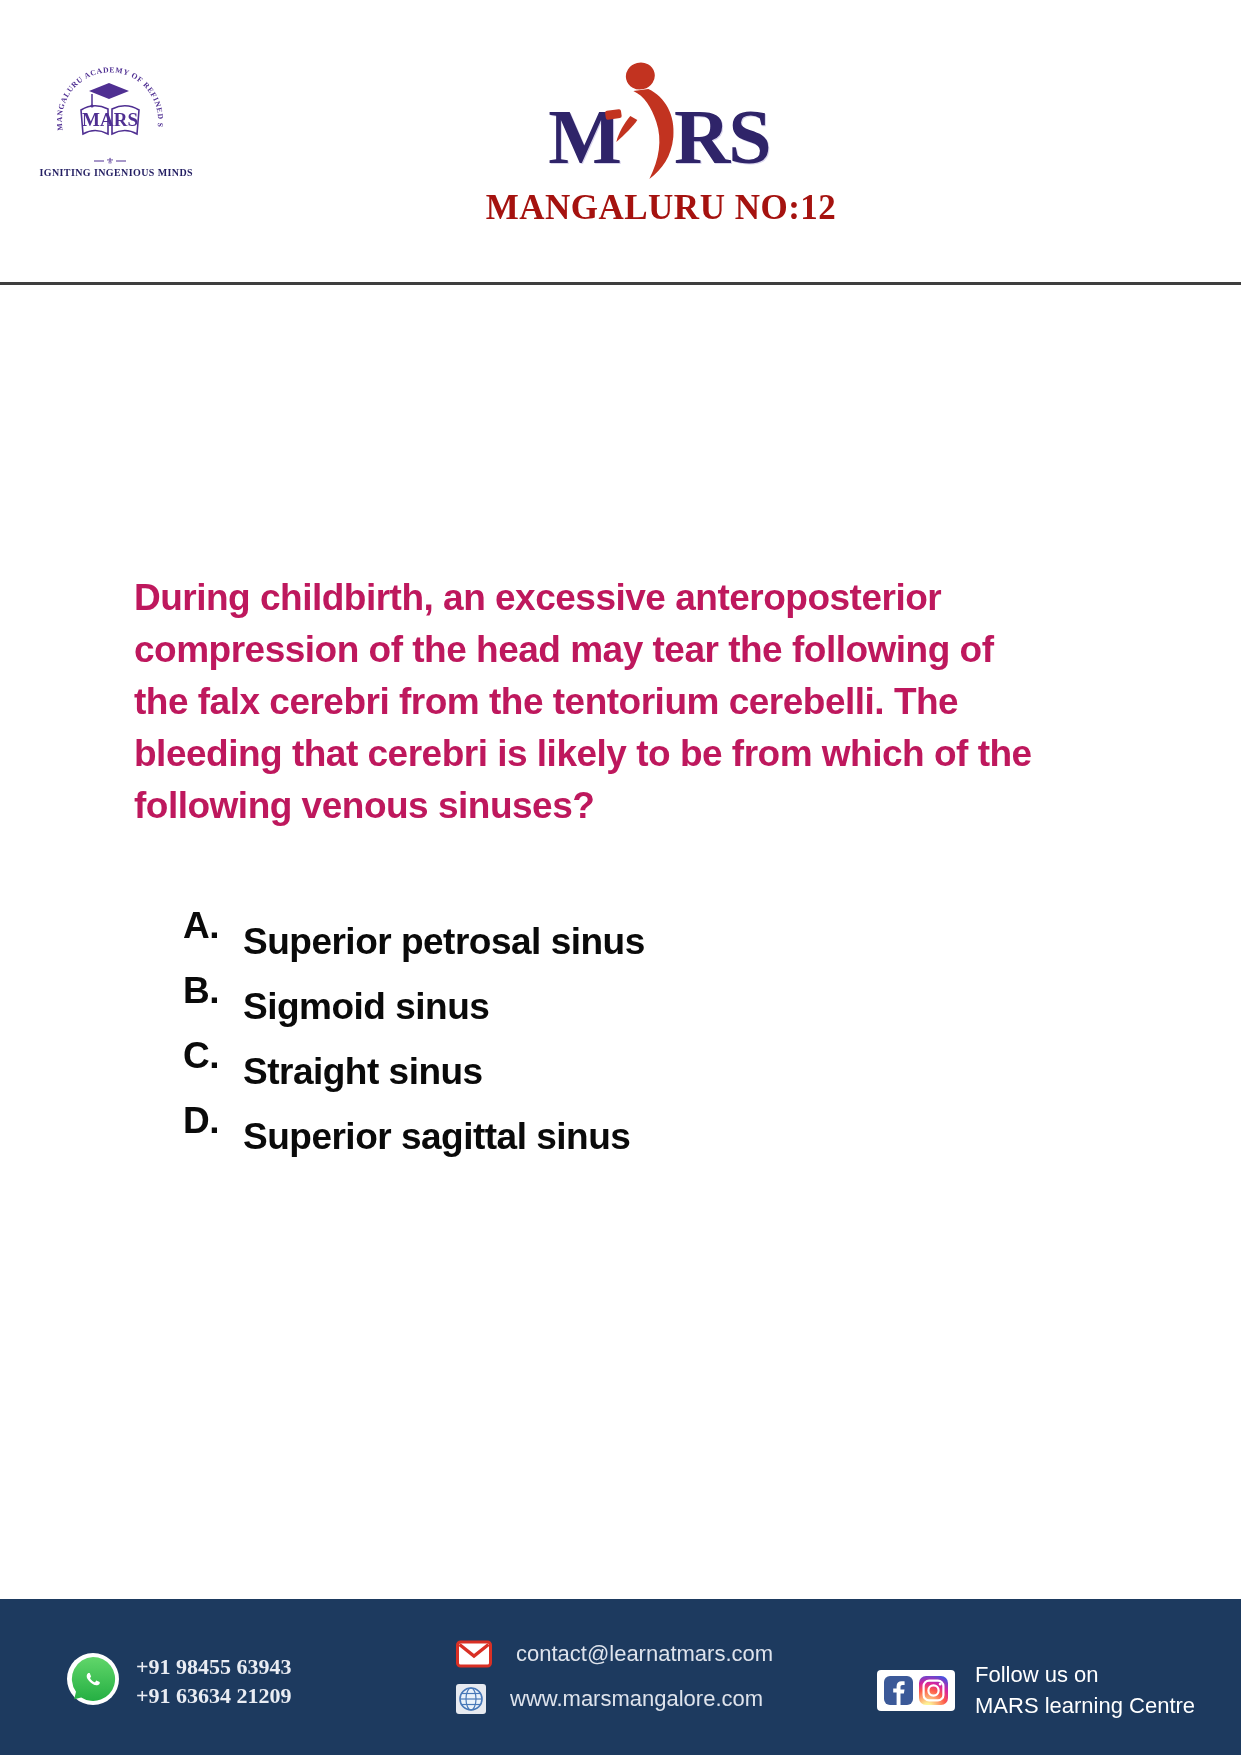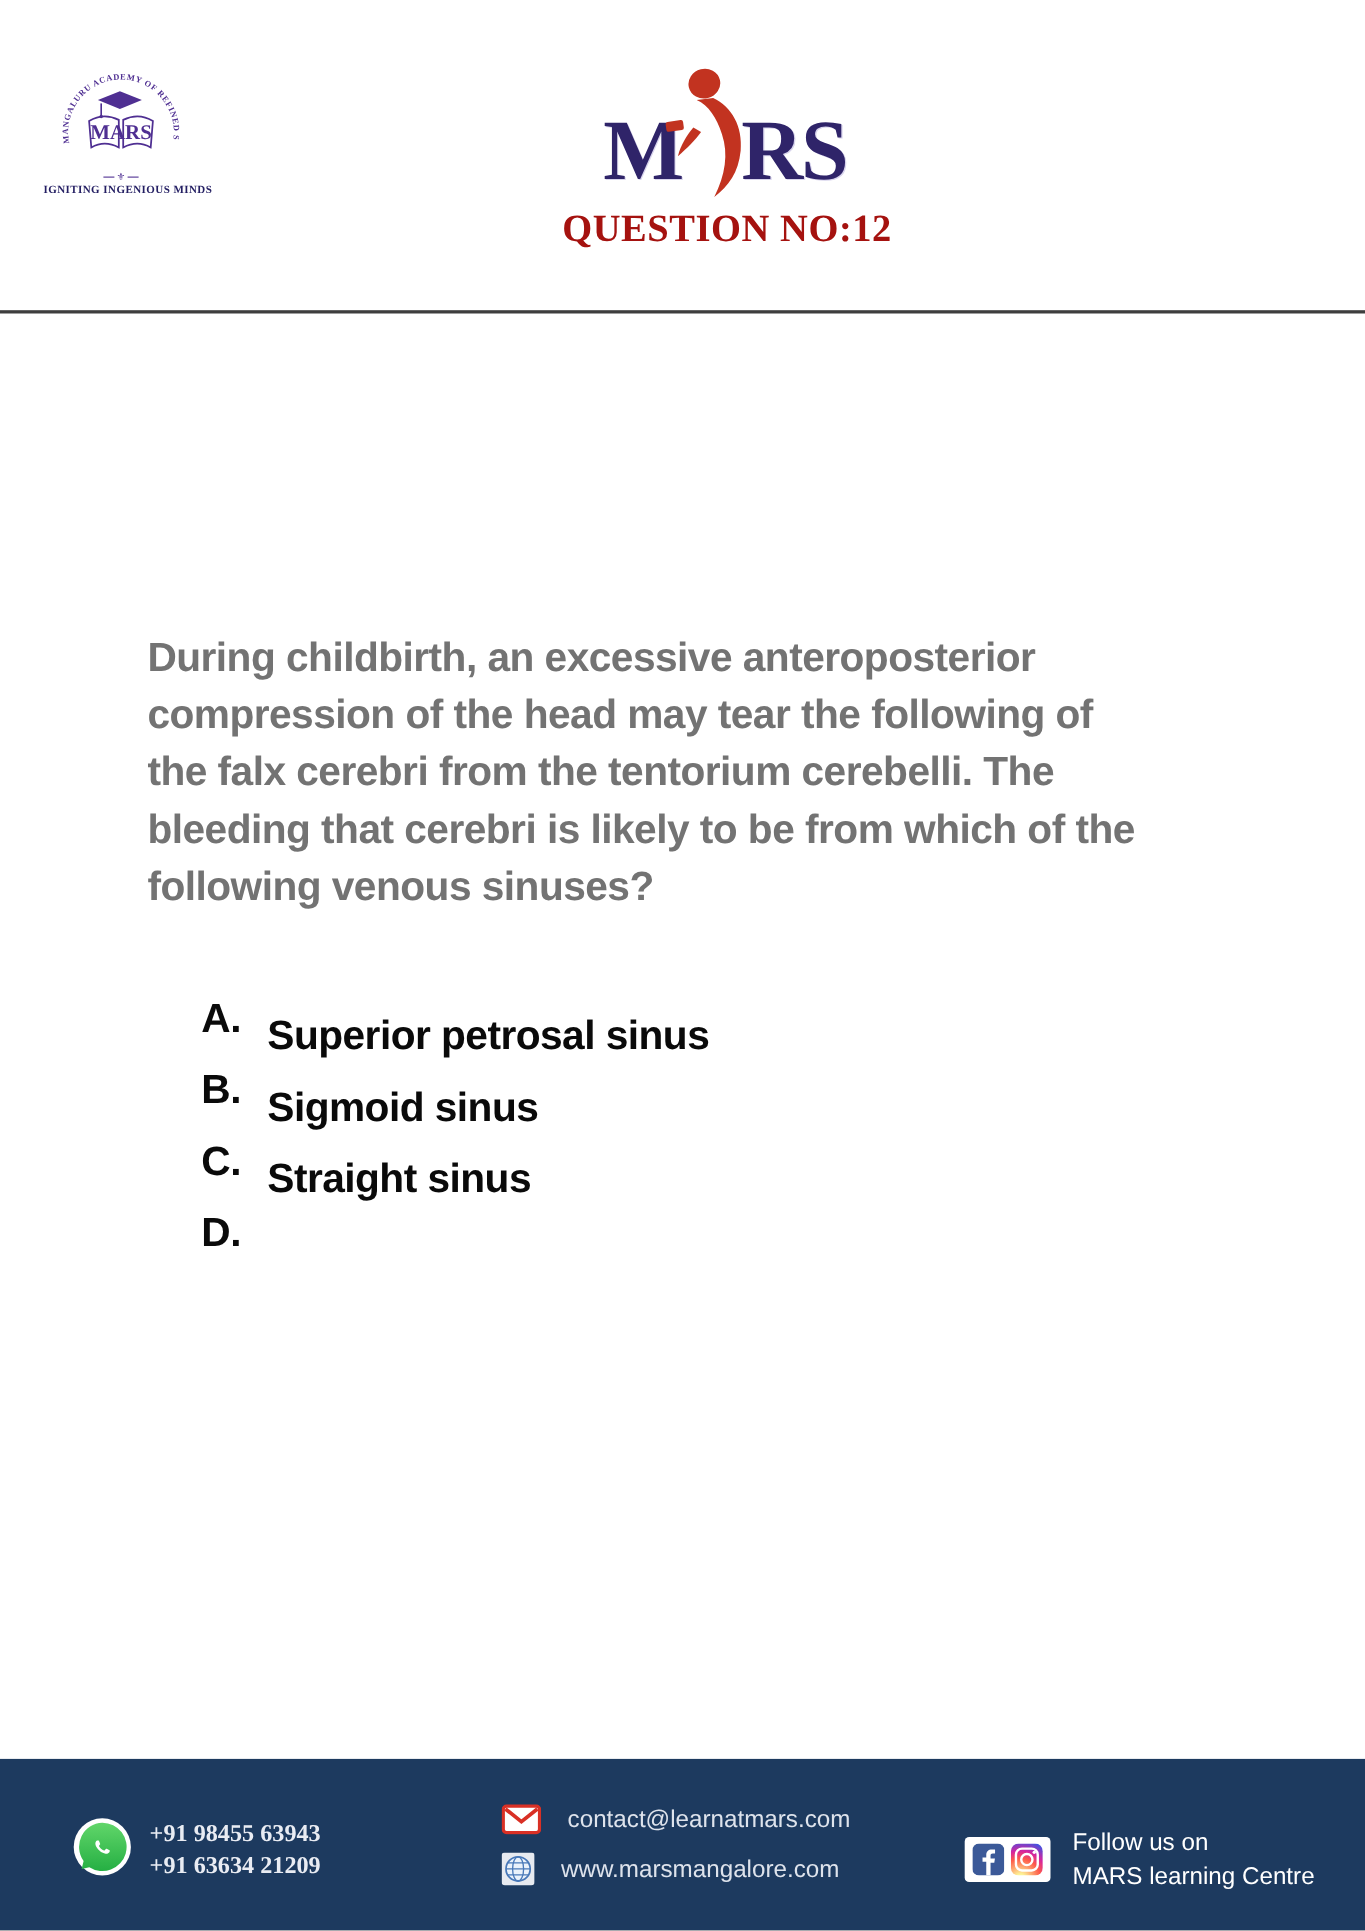--- a/index.html
+++ b/index.html
@@ -16,21 +16,21 @@
   .logo-letter{font-family:"Liberation Serif",serif;font-weight:bold;font-size:78px;
         line-height:1;color:#2F2469;letter-spacing:-2px;margin-top:38px;
         text-shadow:1px 1px 0 #d8d4ec;}
   .logo-figure{margin:0 -16px;position:relative;z-index:2;}
   .qno{position:absolute;left:661px;top:188px;transform:translateX(-50%);
         font-family:"Liberation Serif",serif;font-weight:bold;font-size:35px;
         color:#A5120F;white-space:nowrap;letter-spacing:.5px;}
   .divider{position:absolute;left:0;top:282px;width:1241px;height:3px;background:#3E3E3E;}
 
   
-  .question{position:absolute;left:134px;top:572px;color:#737373;font-weight:bold;
+  .question{position:absolute;left:134px;top:572px;color:#be185d;font-weight:bold;
         font-size:37px;line-height:52px;letter-spacing:-.5px;white-space:nowrap;}
 
   
   .options{position:absolute;left:183px;top:901px;color:#0a0a0a;font-weight:bold;
         font-size:37px;line-height:49px;letter-spacing:-.5px;}
   .option{display:flex;cursor:pointer;}
   .opt-letter{flex:0 0 60px;}
   .opt-text{white-space:nowrap;margin-top:16px;}
 
   
@@ -79,21 +79,21 @@
     <svg class="logo-figure" width="86" height="120" viewBox="0 0 86 120">
       <rect x="1" y="50" width="16" height="9" rx="2" fill="#C23320" transform="rotate(-8 9 54)"></rect>
       <ellipse cx="36" cy="16" rx="14.5" ry="13.5" fill="#C23320" transform="rotate(-14 36 16)"></ellipse>
       <path d="M44,29 C61,37 71,55 69,77 C67,97 58,109 45,119
                C55,99 58,80 52,62 C47,47 40,36 29,31 Z" fill="#C23320"></path>
       <path d="M26,56 C20,63 14,73 12,82 C20,75 29,66 33,60 Z" fill="#C23320"></path>
     </svg>
     <span class="logo-letter">RS</span>
   </div>
 
-  <div class="qno">QUESTION NO:12</div>
+  <div class="qno">MANGALURU NO:12</div>
 
   <div class="divider"></div>
 
   <div class="question">
     <div>During childbirth, an excessive anteroposterior</div>
     <div>compression of the head may tear the following of</div>
     <div>the falx cerebri from the tentorium cerebelli. The</div>
     <div>bleeding that cerebri is likely to be from which of the</div>
     <div>following venous sinuses?</div>
   </div>
@@ -106,20 +106,21 @@
     <div class="option">
       <span class="opt-letter">B.</span>
       <span class="opt-text">Sigmoid sinus</span>
     </div>
     <div class="option">
       <span class="opt-letter">C.</span>
       <span class="opt-text">Straight sinus</span>
     </div>
     <div class="option">
       <span class="opt-letter">D.</span>
+      <span class="opt-text">Superior sagittal sinus</span>
     </div>
   </div>
 
   <div class="footer">
 
     <div class="f-left">
       <svg width="54" height="54" viewBox="0 0 54 54">
         <defs>
           <linearGradient id="wa" x1="0" y1="0" x2="0" y2="1">
             <stop offset="0" stop-color="#61D66A"></stop>

